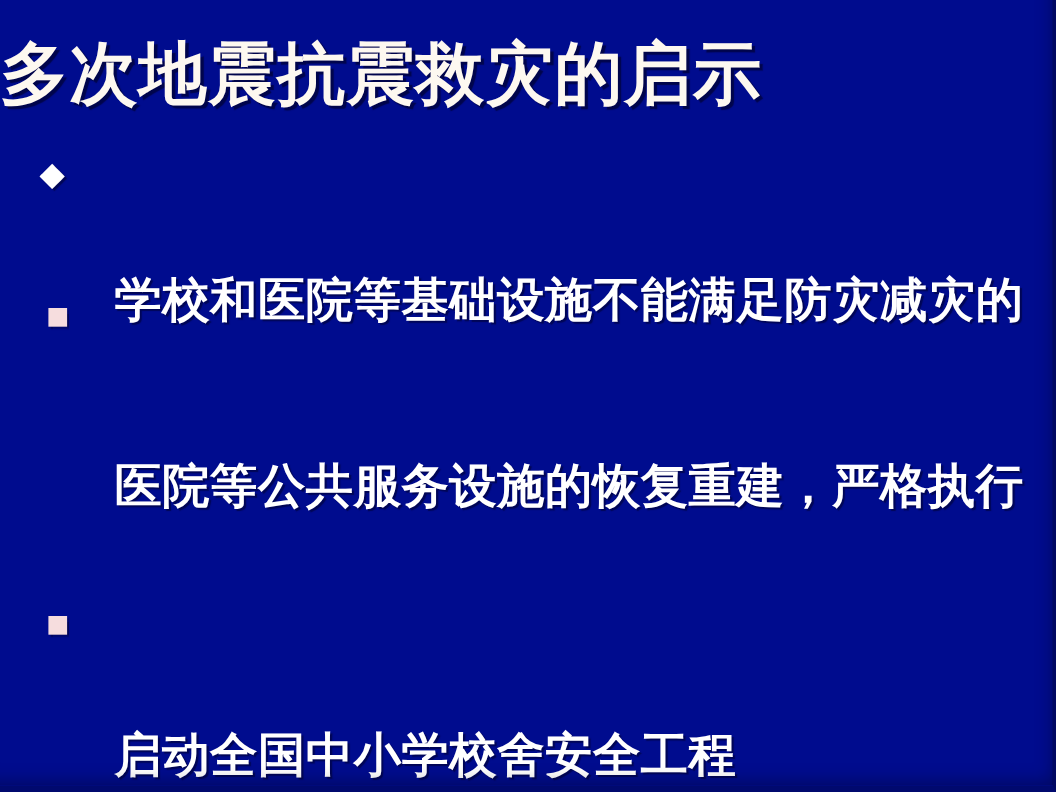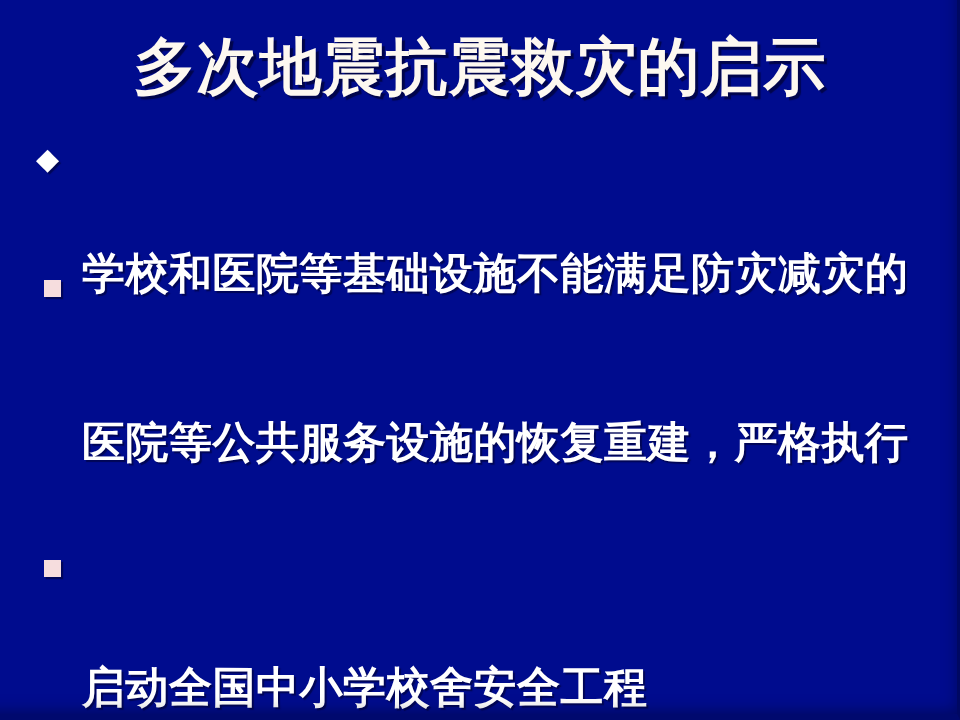--- a/index.html
+++ b/index.html
@@ -30,21 +30,21 @@
 
   
   .title-area {
     position: absolute;
     left: 0;
     top: 14px;
     width: 960px;
     height: 106px;
     display: flex;
     align-items: center;
-    justify-content: center;
+    justify-content: flex-start;
   }
   .slide-title {
     font-size: 62px;
     font-weight: bold;
     color: #fdf8f0;
     letter-spacing: 1px;
     line-height: 1.05;
     white-space: nowrap;
     text-shadow: 3px 3px 1px rgba(0, 0, 40, 0.65);
   }
@@ -101,20 +101,21 @@
     box-shadow: 2px 2px 1px rgba(0, 0, 40, 0.5);
     display: block;
   }
 
   .btext {
     font-size: 43px;
     line-height: 53px;
     letter-spacing: 0.5px;
     text-shadow: 2px 2px 1px rgba(0, 0, 40, 0.55);
     white-space: pre-wrap;
+    margin-left: 22px;
   }
 
   
   #block-1 {
     position: absolute;
     left: 36px;
     top: 8px;
     width: 900px;
   }
   #block-1 .btext {

